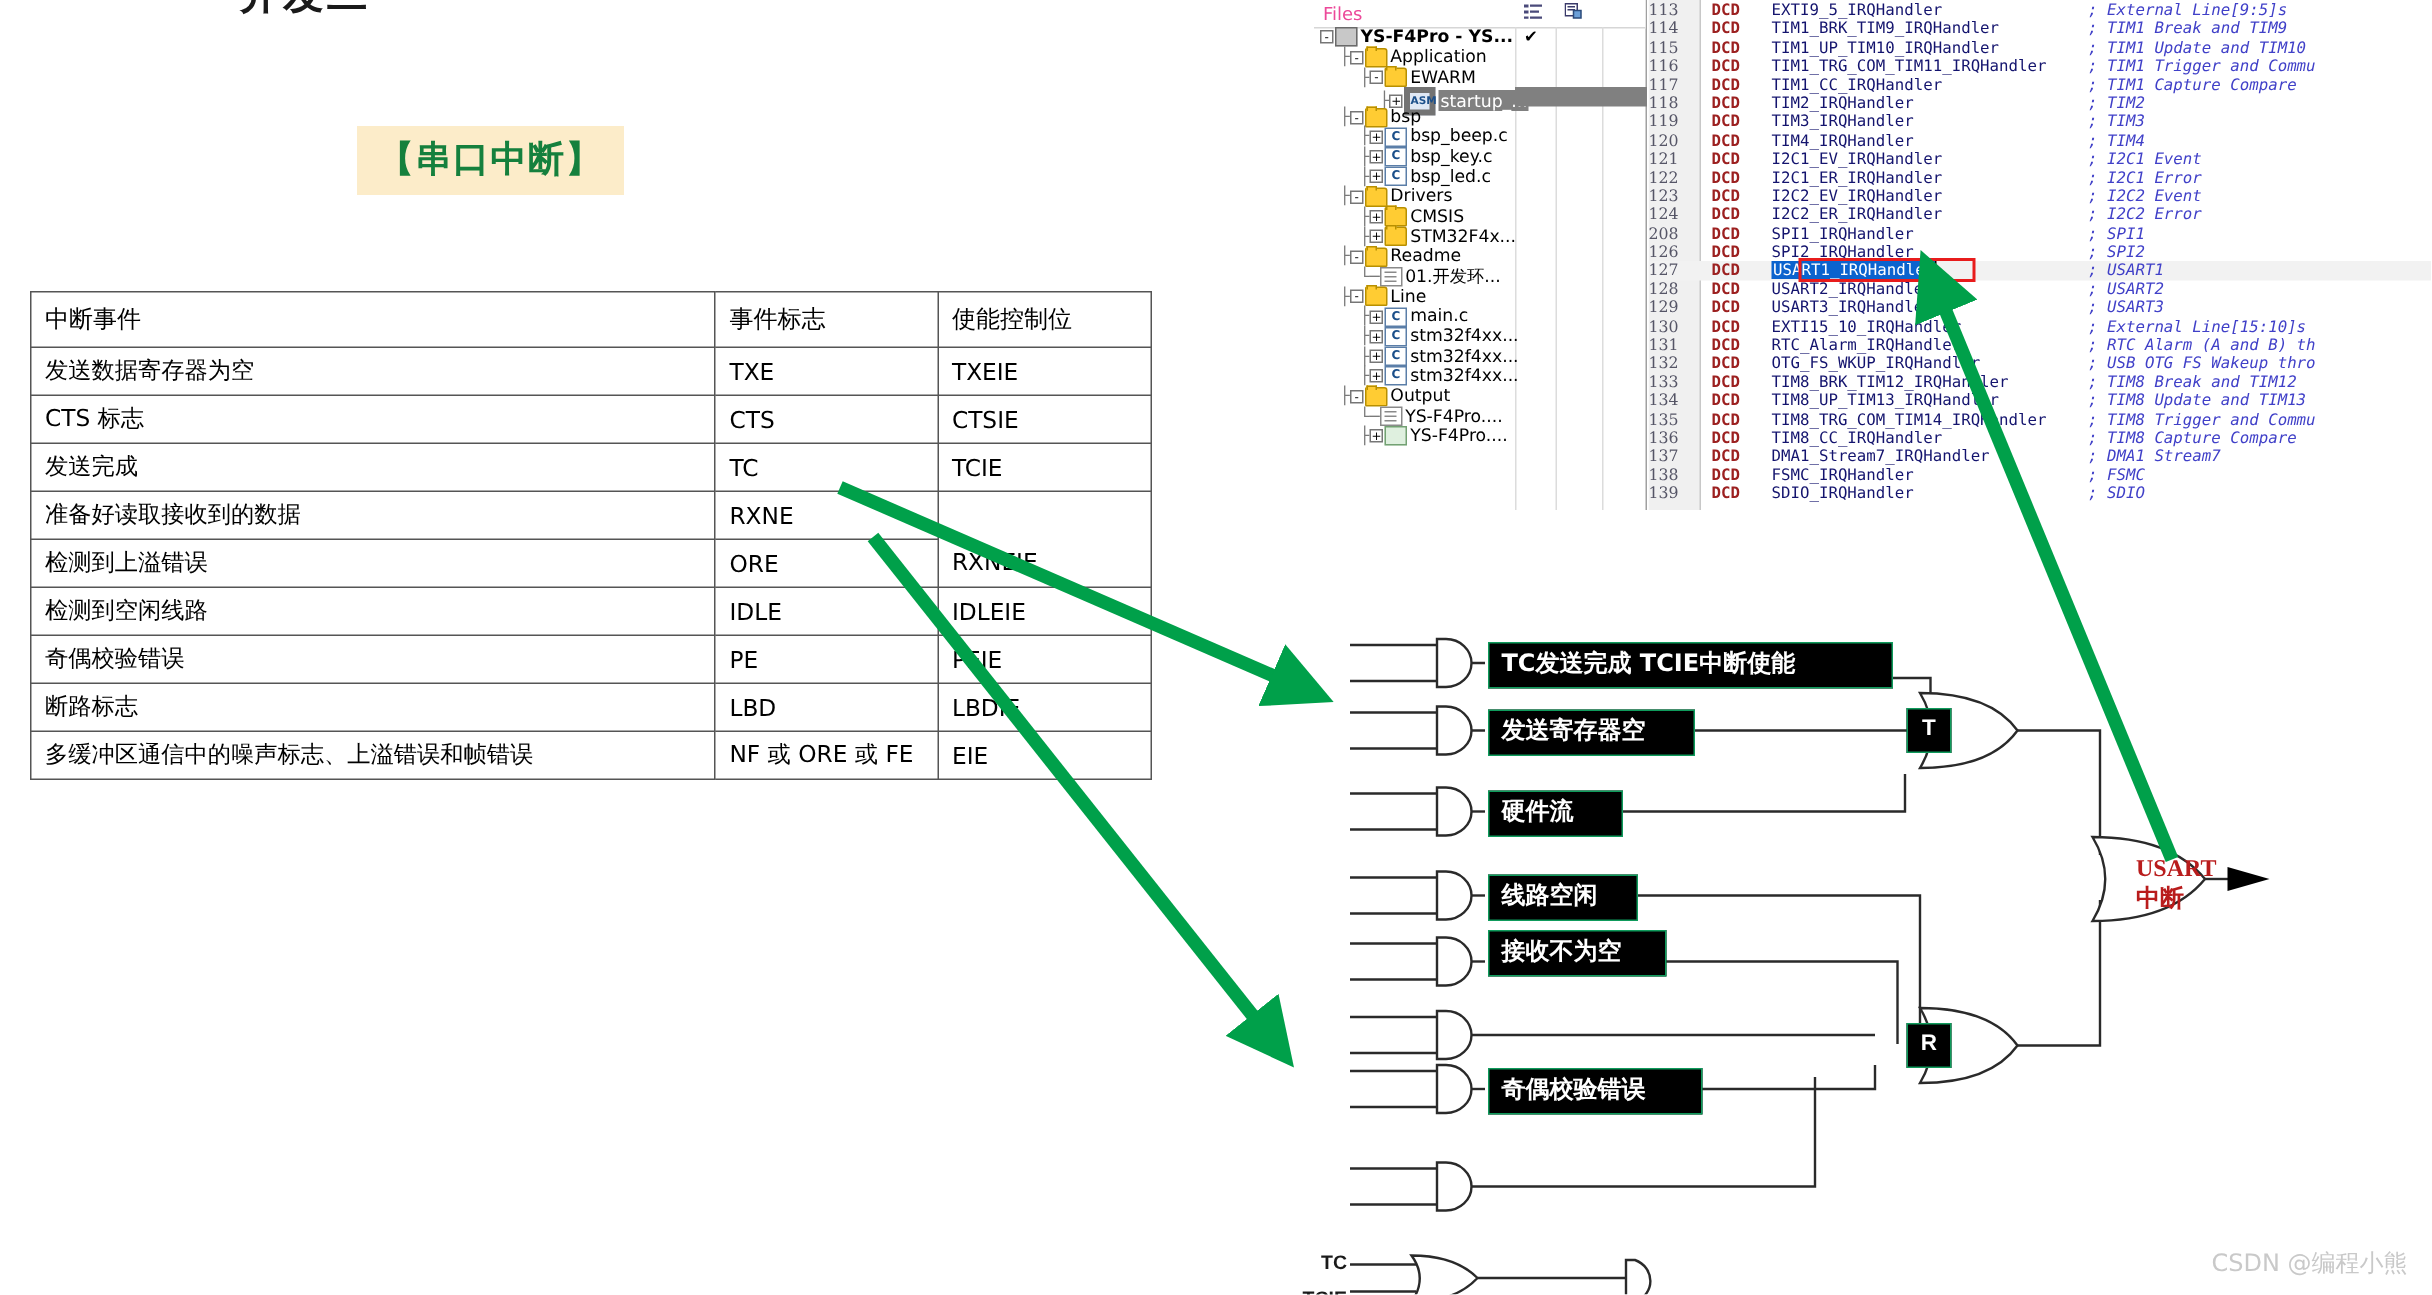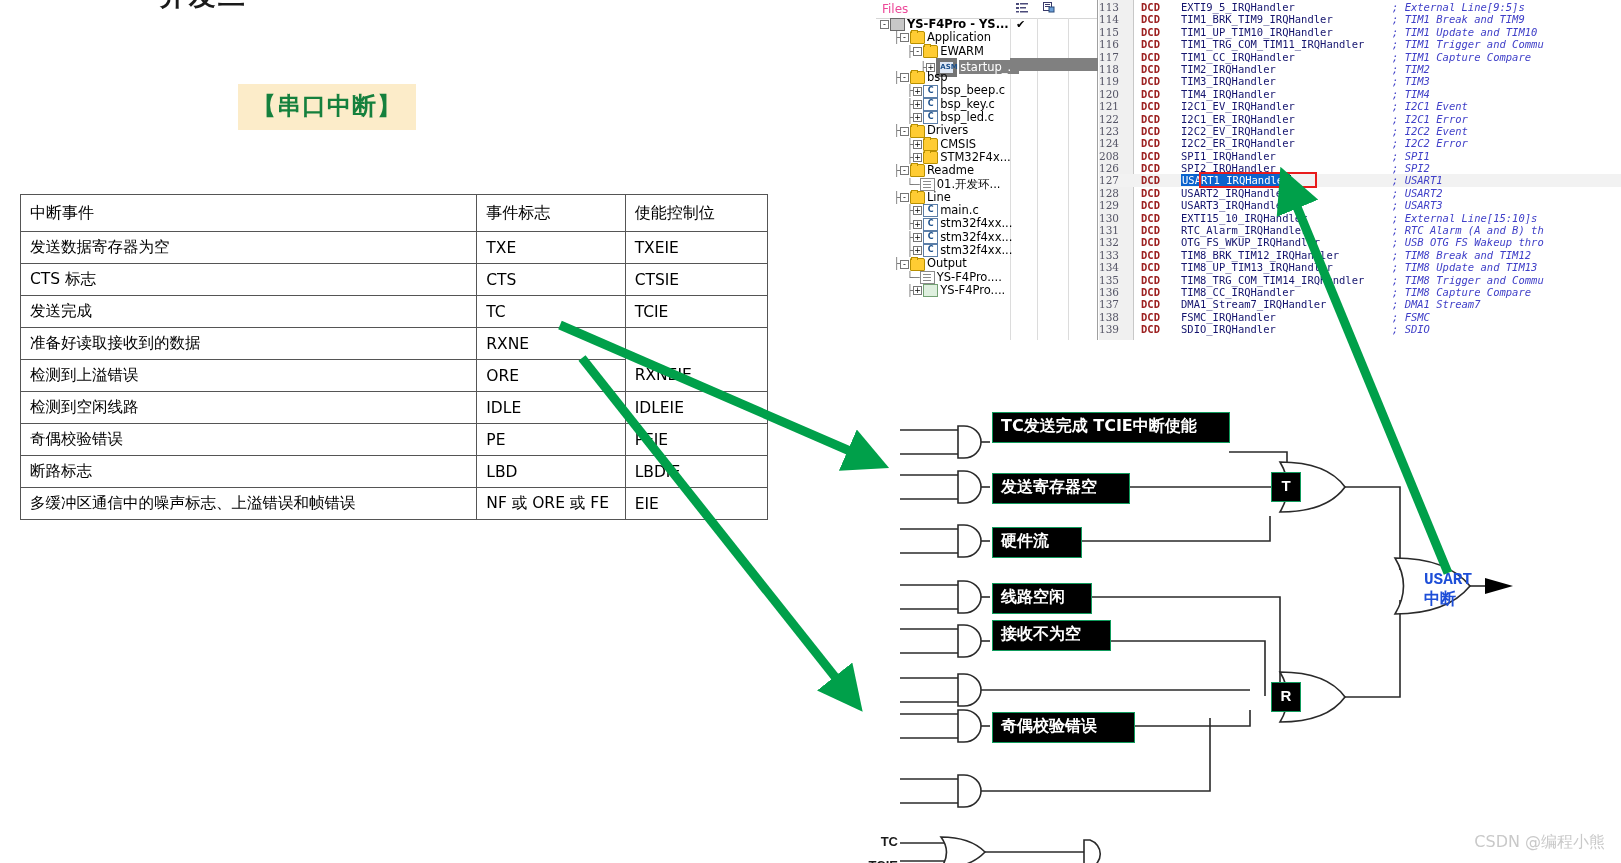--- a/index.html
+++ b/index.html
@@ -306,24 +306,24 @@
     text-align: center;
     line-height: 26px;
     width: 30px; height: 30px;
     z-index: 5;
     box-sizing: border-box;
   }
   #usart-out-label {
     position: absolute;
     left: 1424px;
     top: 570px;
-    font-family: Liberation Mono, monospace;
+    font-family: Liberation Serif, serif;
     font-size: 16px;
     font-weight: bold;
-    color: #1d4ed8;
+    color: #b91c1c;
     line-height: 20px;
     white-space: nowrap;
     z-index: 5;
   }
 
   
   #watermark {
     position: absolute;
     right: 16px;
     bottom: 10px;
@@ -713,21 +713,21 @@
   
   
   
   
   
   
   
   
 
   
-  <div class="blackbox" style="left:152px; top:12px;  width:238px;">TC发送完成 TCIE中断使能</div>
+  <div class="blackbox" style="left:152px; top:28px;  width:270px;">TC发送完成 TCIE中断使能</div>
   <div class="blackbox" style="left:152px; top:73px;  width:138px;">发送寄存器空</div>
   <div class="blackbox" style="left:152px; top:127px; width:90px;">硬件流</div>
   <div class="blackbox" style="left:152px; top:183px; width:100px;">线路空闲</div>
   <div class="blackbox" style="left:152px; top:220px; width:119px;">接收不为空</div>
   <div class="blackbox" style="left:152px; top:312px; width:143px;">奇偶校验错误</div>
 
   
   <div class="minibox" style="left:431px; top:72px;">T</div>
   <div class="minibox" style="left:431px; top:282px;">R</div>
 </div>

